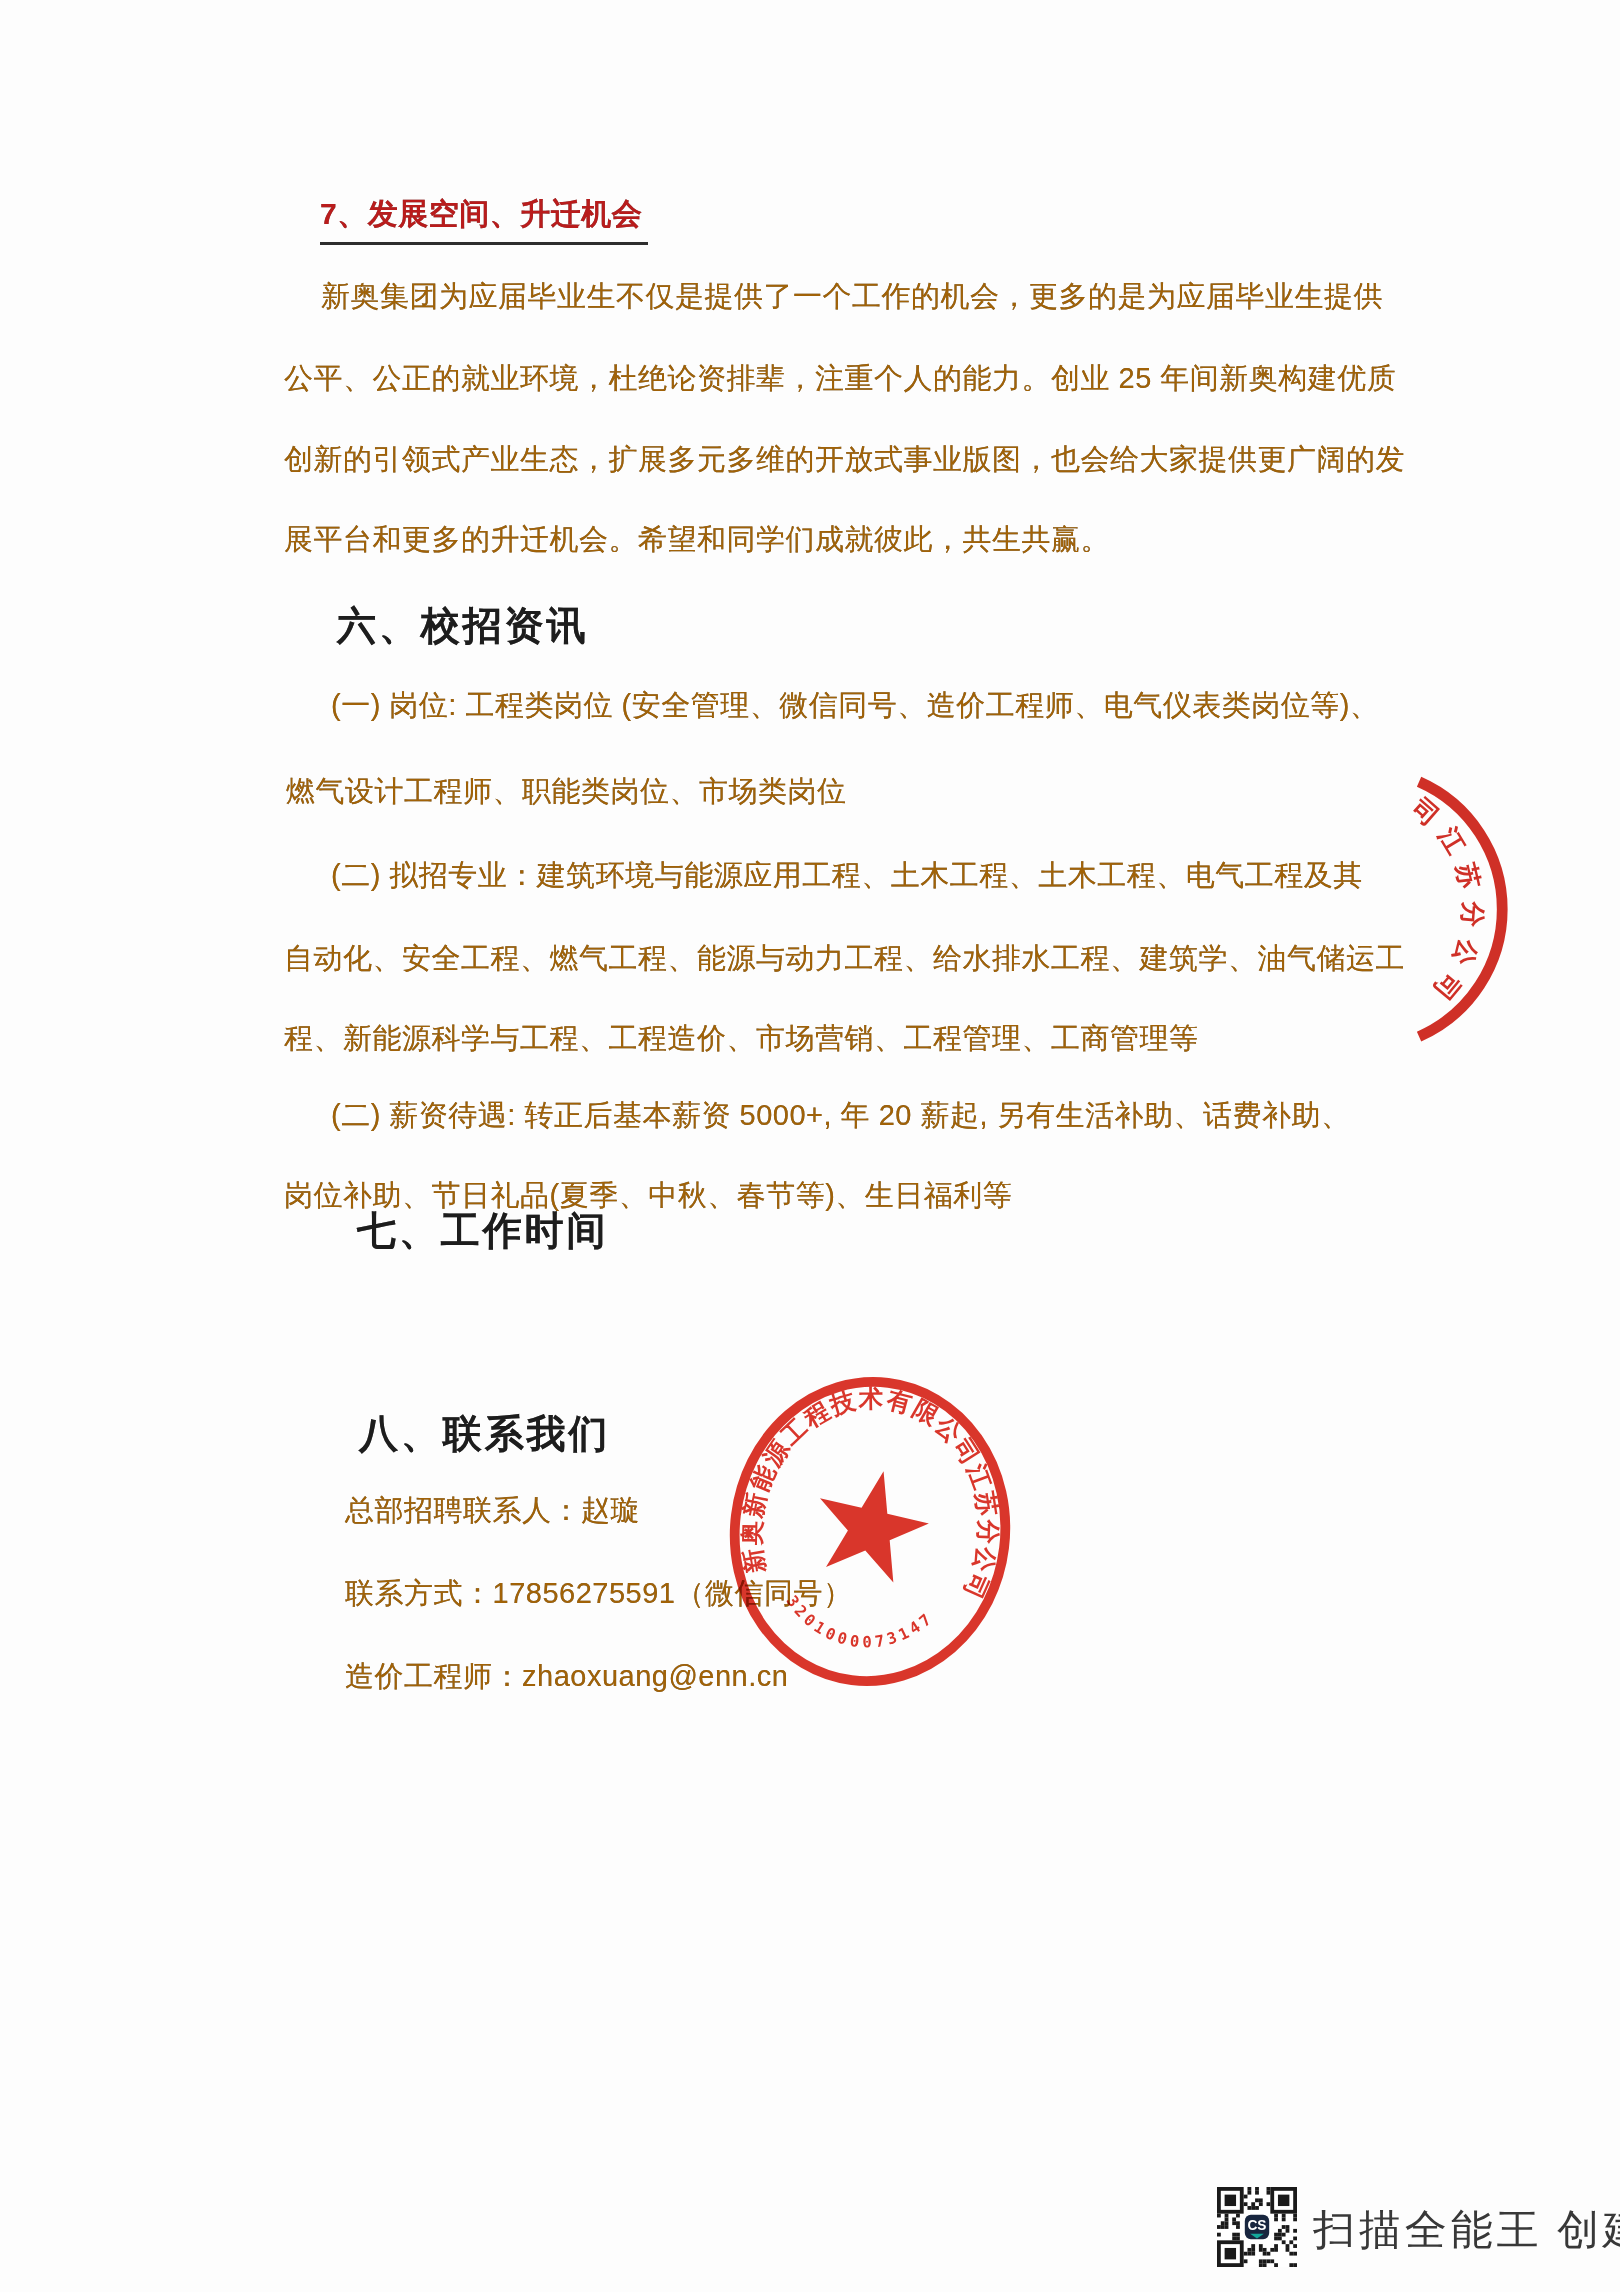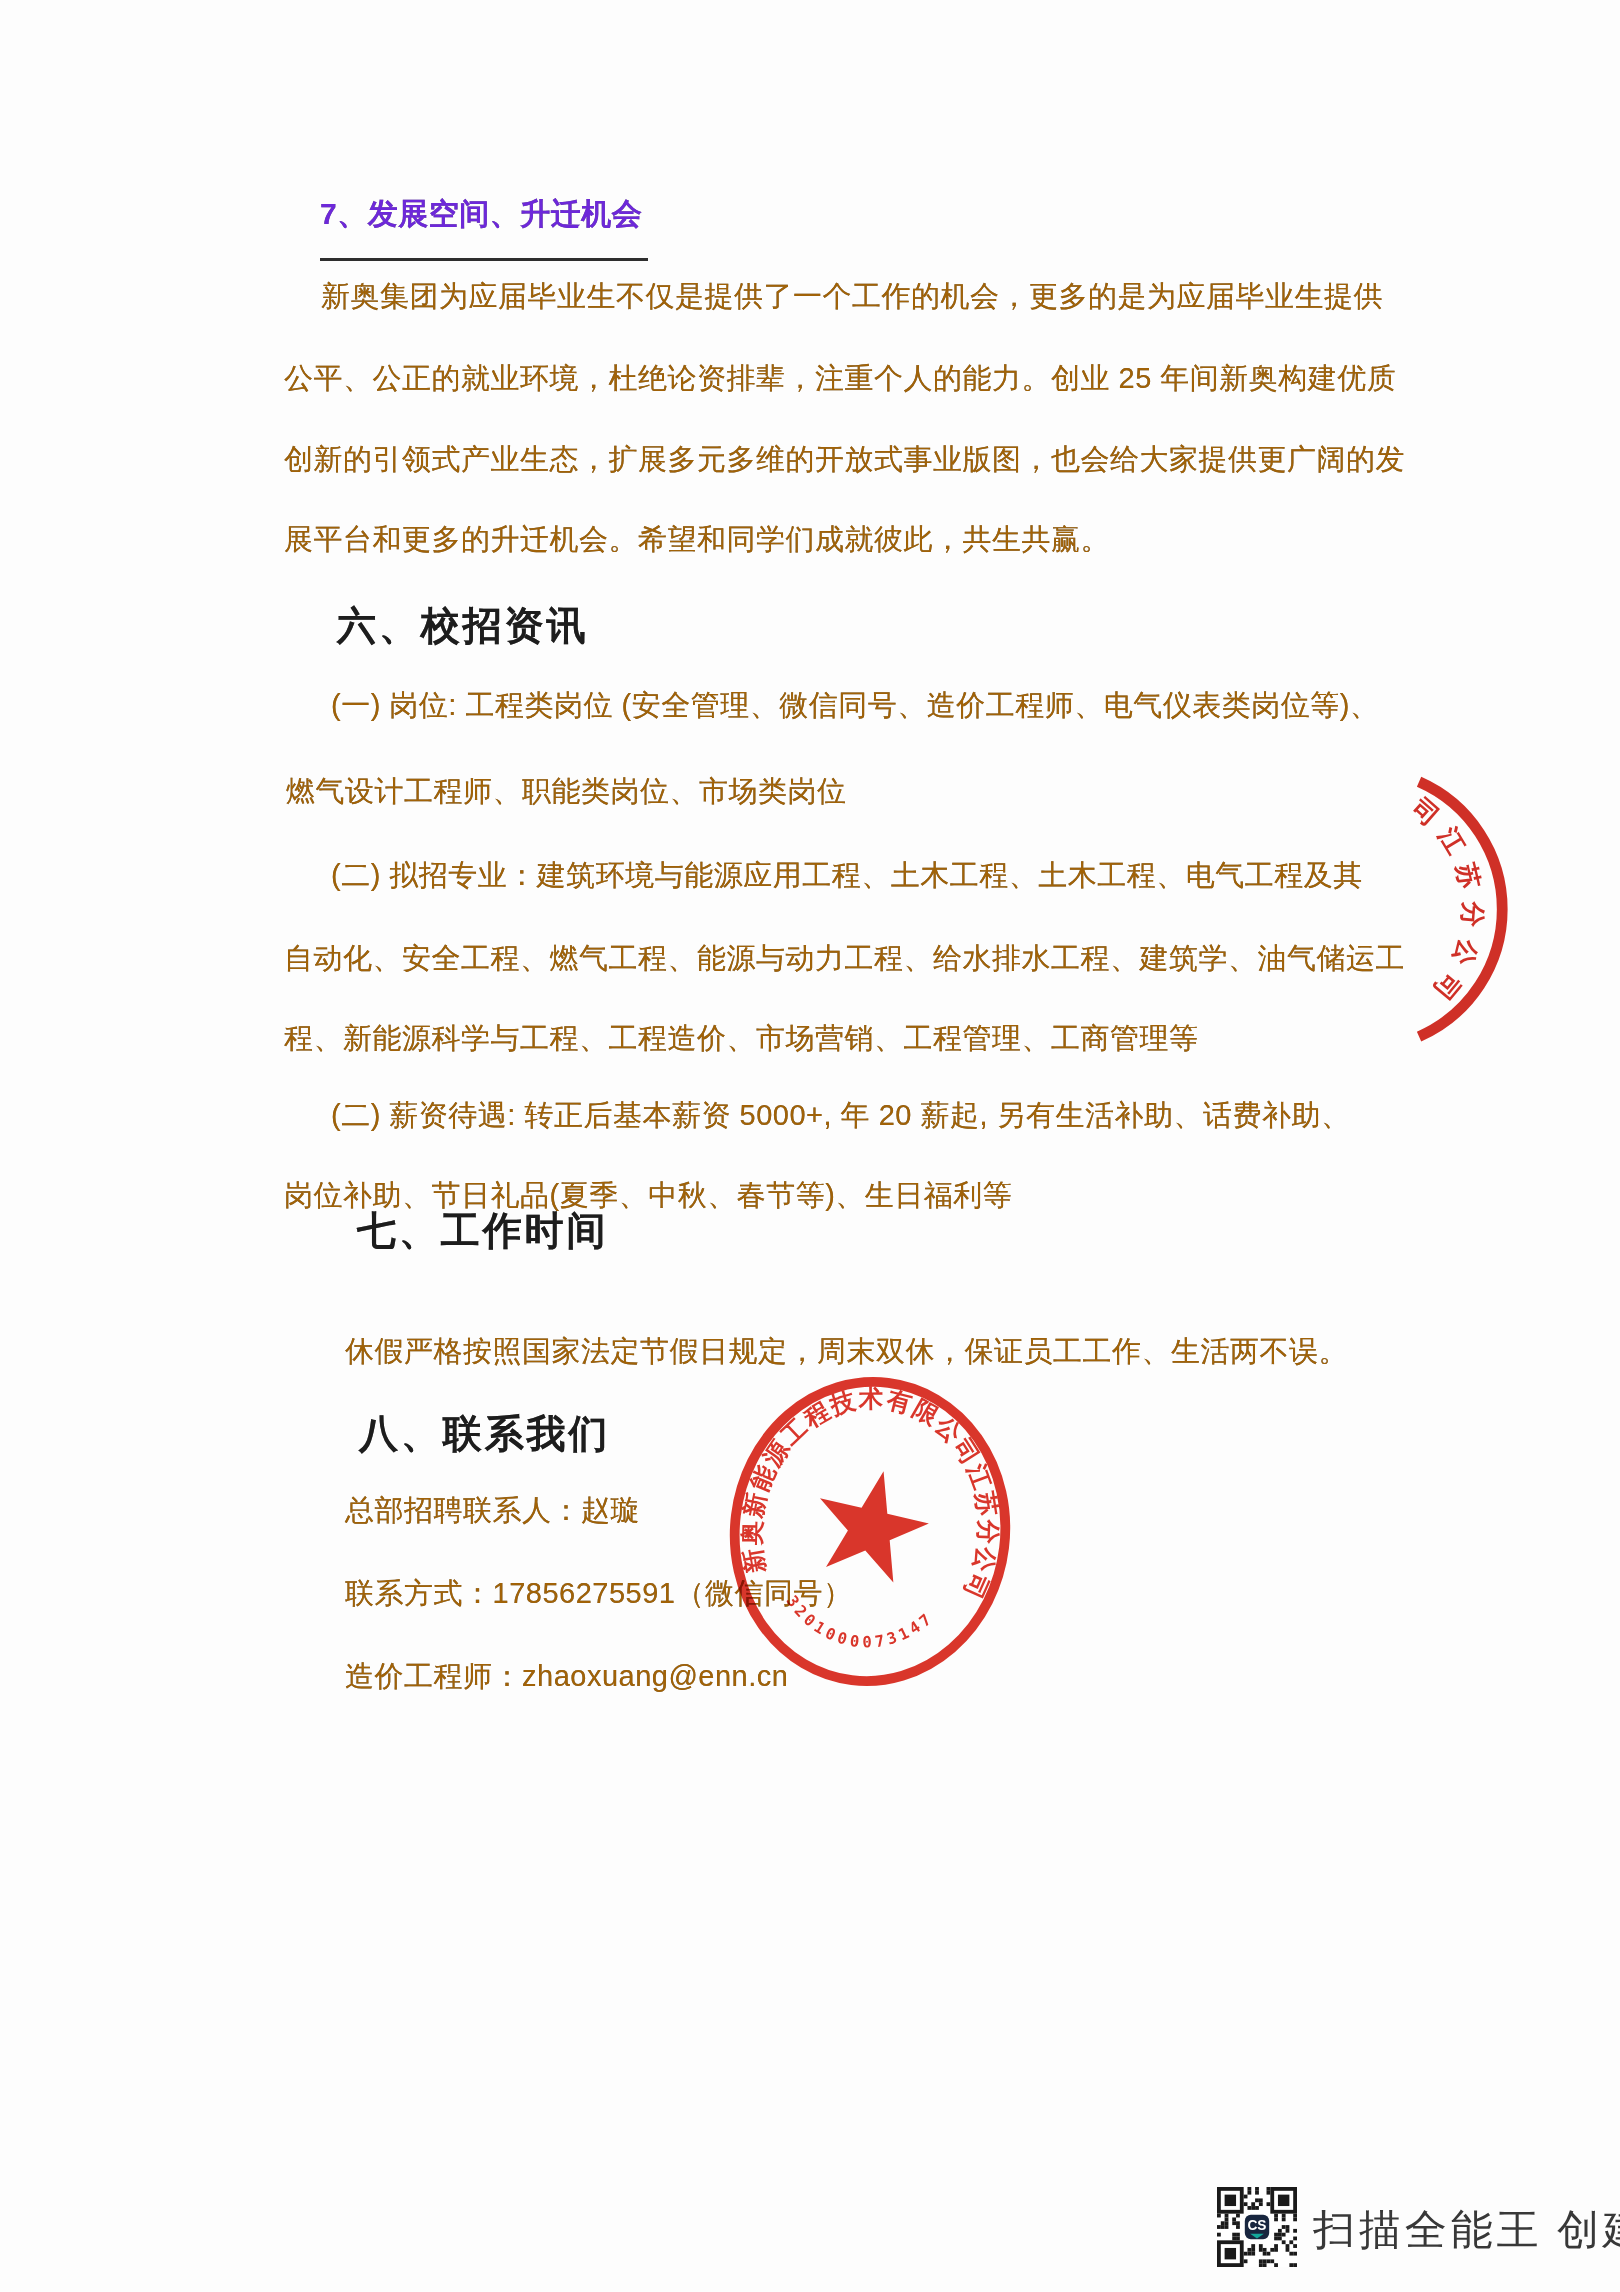--- a/index.html
+++ b/index.html
@@ -14,23 +14,23 @@
     position:absolute;
     white-space:nowrap;
     font-size:29px;
     color:#a16207;
     letter-spacing:0.5px;
     text-shadow:0 0 0.6px rgba(40,40,40,0.65);
   }
   .h-underline{
     font-size:30px;
     font-weight:bold;
-    color:#6d28d9;
+    color:#b91c1c;
     border-bottom:3.9px solid #2e2e2e;
-    padding-bottom:23px;
+    padding-bottom:7px;
     padding-right:5.9px;
   }
   .h-big{
     font-size:39px;
     font-weight:bold;
     letter-spacing:2.9px;
     color:#1d1d1d;
   }
   .stamp-main{
     position:absolute;
@@ -85,21 +85,20 @@
 
   <div class="line" style="left:331px;top:686px">(一) 岗位: 工程类岗位 (安全管理、微信同号、造价工程师、电气仪表类岗位等)、</div>
   <div class="line" style="left:286px;top:772px">燃气设计工程师、职能类岗位、市场类岗位</div>
   <div class="line" style="left:331px;top:856px">(二) 拟招专业：建筑环境与能源应用工程、土木工程、土木工程、电气工程及其</div>
   <div class="line" style="left:284px;top:939px">自动化、安全工程、燃气工程、能源与动力工程、给水排水工程、建筑学、油气储运工</div>
   <div class="line" style="left:284px;top:1019px">程、新能源科学与工程、工程造价、市场营销、工程管理、工商管理等</div>
   <div class="line" style="left:331px;top:1096px">(二) 薪资待遇: 转正后基本薪资 5000+, 年 20 薪起, 另有生活补助、话费补助、</div>
   <div class="line" style="left:284px;top:1176px">岗位补助、节日礼品(夏季、中秋、春节等)、生日福利等</div>
 
   <div class="line h-big" style="left:357px;top:1204px">七、工作时间</div>
-  <div class="line" style="left:345px;top:1332px">休假严格按照国家法定节假日规定，周末双休，保证员工工作、生活两不误。</div>
 
   <div class="line h-big" style="left:359px;top:1407px">八、联系我们</div>
   <div class="line" style="left:345px;top:1491px">总部招聘联系人：赵璇</div>
   <div class="line" style="left:345px;top:1574px">联系方式：17856275591（微信同号）</div>
   <div class="line" style="left:345px;top:1657px">造价工程师：zhaoxuang@enn.cn</div>
 
   <svg class="stamp-main" viewBox="0 0 300 330" aria-hidden="true">
     <defs>
       <path id="arcTop" d="M 53,228 A 112,127 0 1 1 247,228" fill="none"></path>
       <path id="arcBottom" d="M 70,241 A 104,118 0 0 0 230,241" fill="none"></path>

